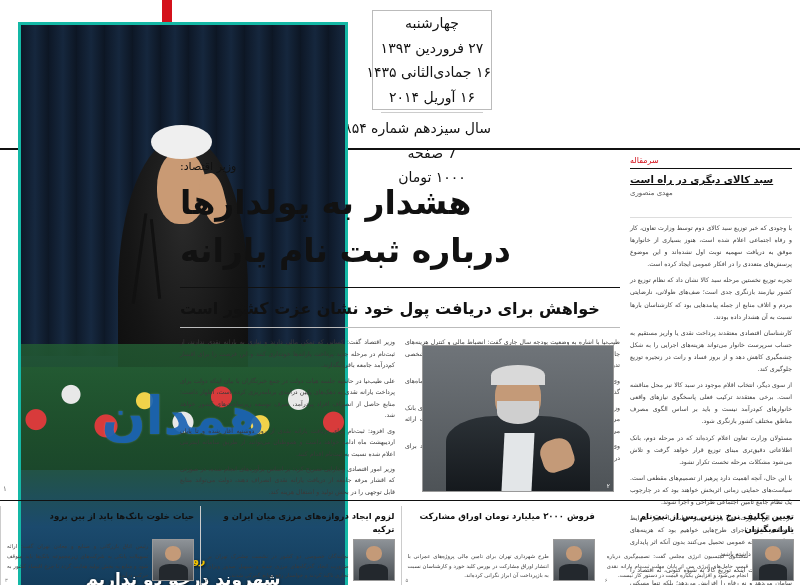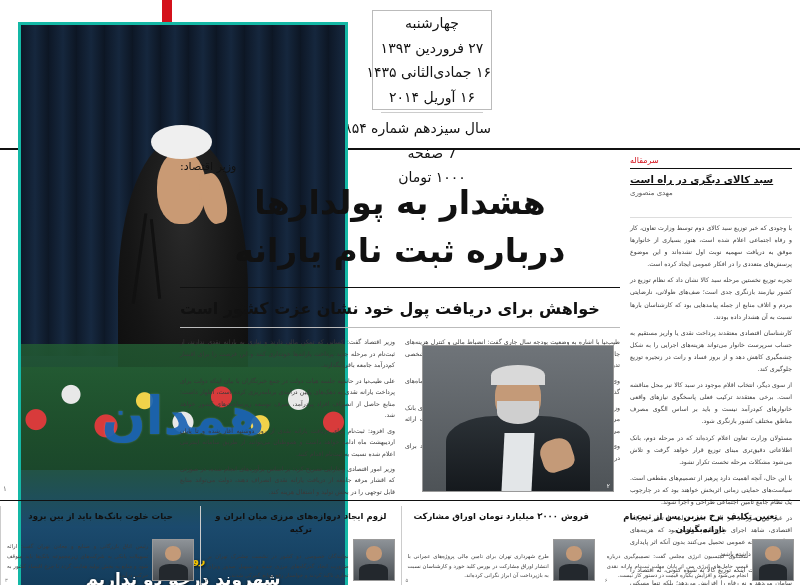--- a/index.html
+++ b/index.html
@@ -90,21 +90,21 @@
   }
   .ph-caption .who{color:#f2c200;font-size:11px;display:block;margin-bottom:2px;}
   .ph-credit{position:absolute;bottom:3px;left:4px;color:#ddd;font-size:6px;}
 
   
   .lead{position:absolute;top:160px;right:180px;width:440px;}
   .lead-kicker{
     text-align:left;font-size:11px;color:#111;margin:0 0 6px 0;direction:rtl;
   }
   .lead-head{
-    text-align:center;direction:rtl;color:#111;font-weight:bold;
+    text-align:left;direction:rtl;color:#111;font-weight:bold;
     font-size:33px;line-height:1.45;letter-spacing:-1px;
   }
   .lead-head span{display:block;}
   .lead-rule{margin:12px 0 8px 0;border-top:1px solid #111;height:0;}
   .sub-head{
     text-align:left;direction:rtl;font-weight:bold;font-size:16px;color:#111;line-height:1.6;
   }
   .sub-rule{margin:6px 0 8px 0;border-top:1px solid #bbb;height:0;}
 
   
@@ -148,21 +148,21 @@
   .edit-body p{margin:0 0 4px 0;}
 
   
   .bot-rule{position:absolute;top:500px;right:0;width:800px;height:1px;background:#111;}
   .bottom{position:absolute;top:506px;right:0;width:800px;height:79px;display:flex;flex-direction:row-reverse;}
   .bcell{
     flex:1;padding:4px 6px;box-sizing:border-box;border-left:1px solid #ccc;position:relative;
   }
   .bcell:last-child{border-left:none;}
   .bhead{
-    direction:rtl;text-align:center;font-weight:bold;font-size:8.5px;color:#111;line-height:1.5;
+    direction:rtl;text-align:right;font-weight:bold;font-size:8.5px;color:#111;line-height:1.5;
     height:26px;overflow:hidden;
   }
   .bthumb{
     position:absolute;bottom:4px;right:6px;width:40px;height:40px;border:1px solid #999;overflow:hidden;background:#7a7f84;
   }
   .bth-bg{position:absolute;inset:0;background:linear-gradient(180deg,#8d9297,#4a4f54);}
   .bth-head{position:absolute;top:16%;left:30%;width:40%;height:36%;background:#c49a78;border-radius:48%;}
   .bth-body{position:absolute;bottom:0;left:14%;width:72%;height:40%;background:#23282d;border-radius:36% 36% 0 0;}
   .btxt{
     position:absolute;bottom:4px;left:6px;right:52px;

